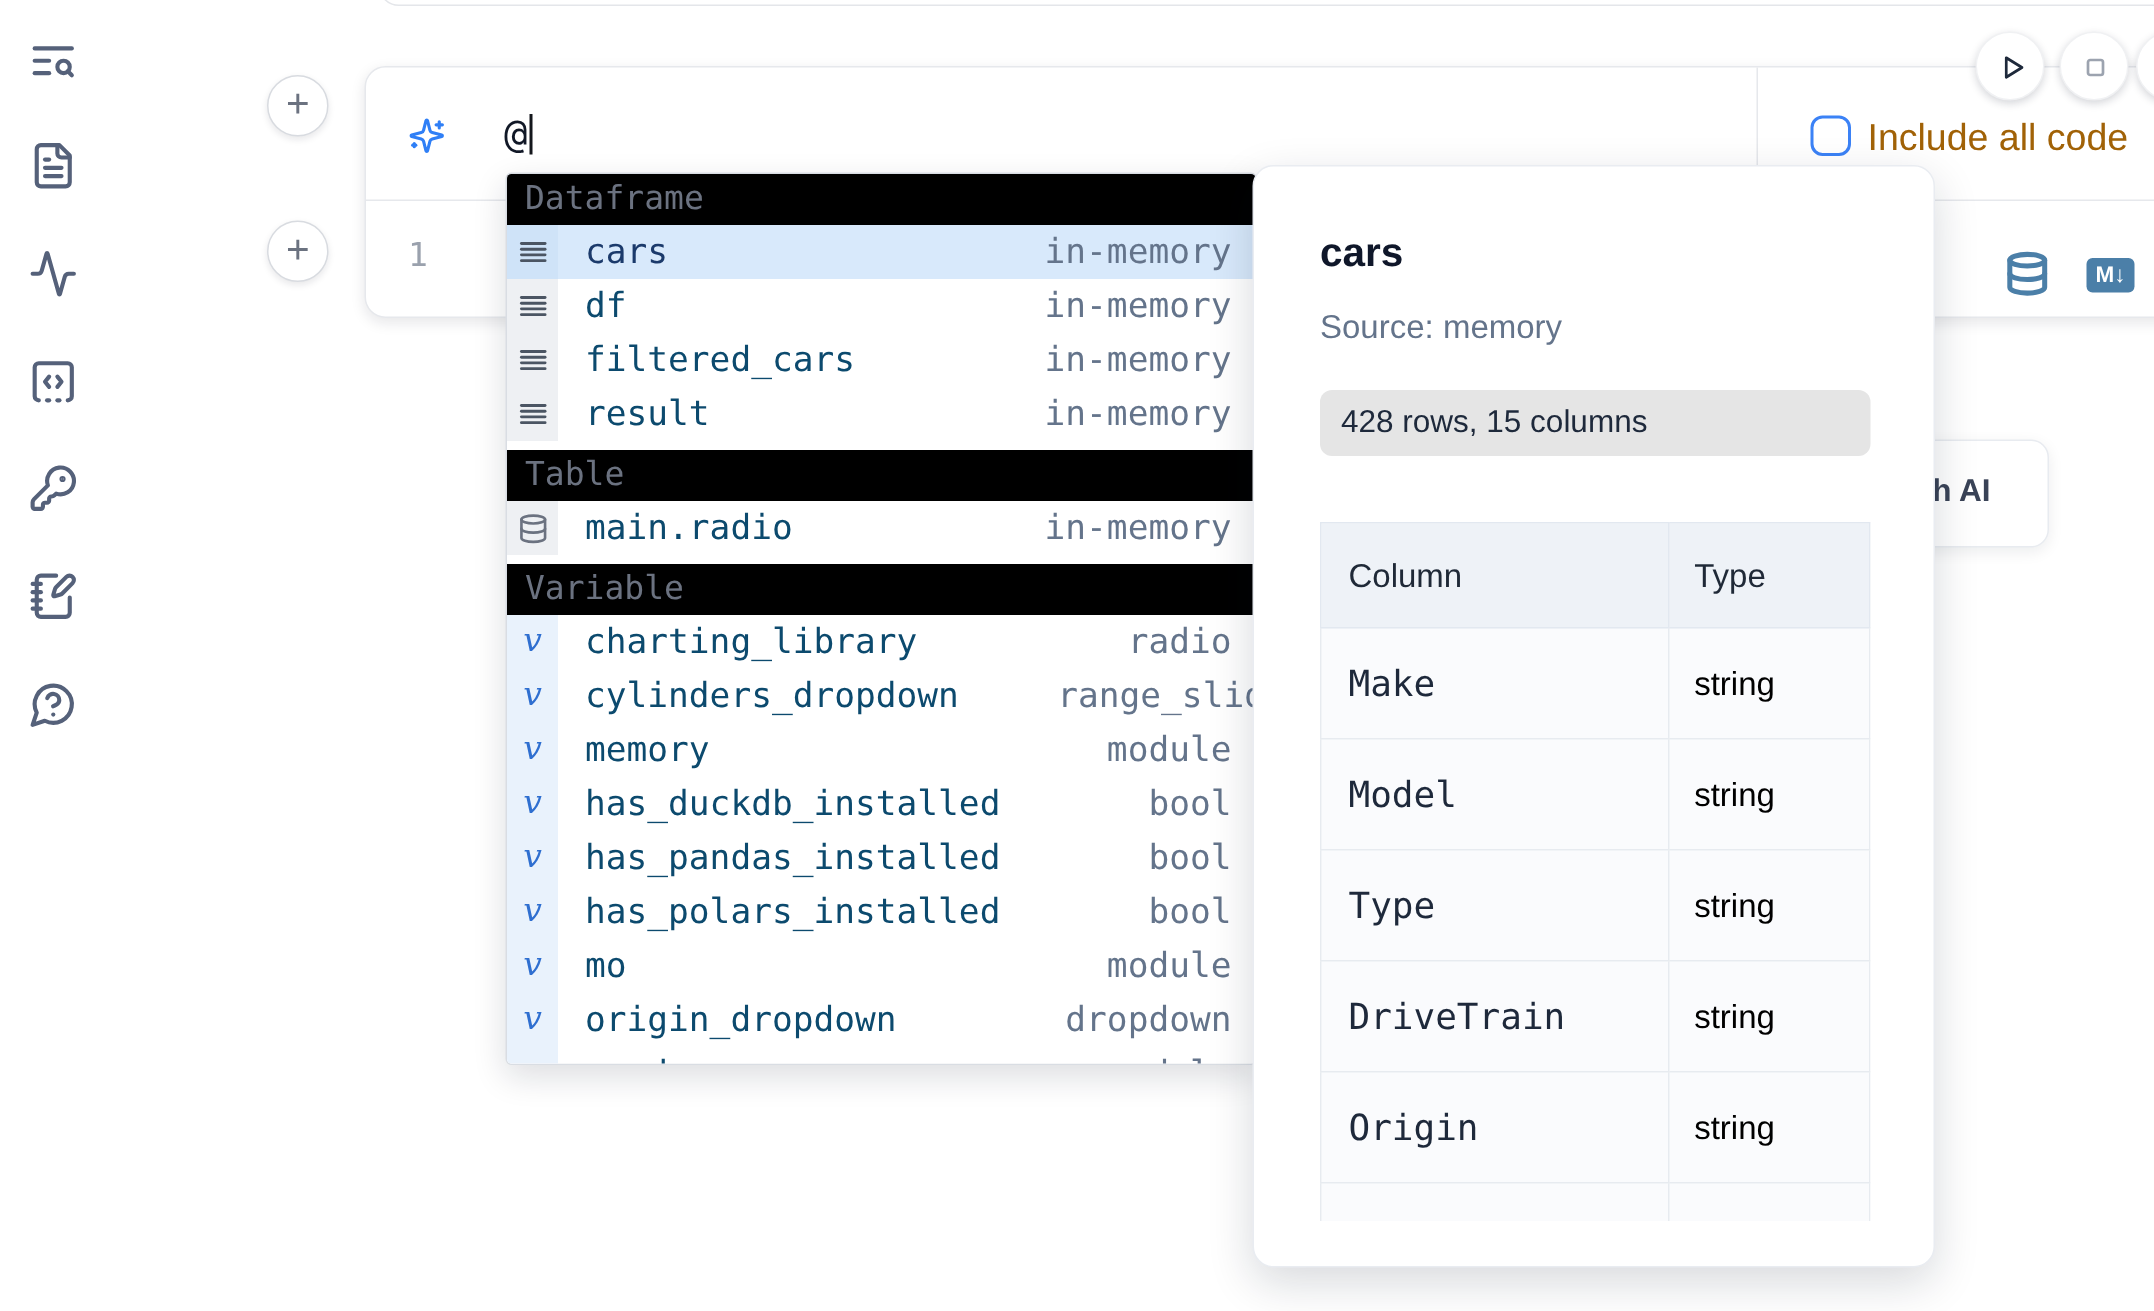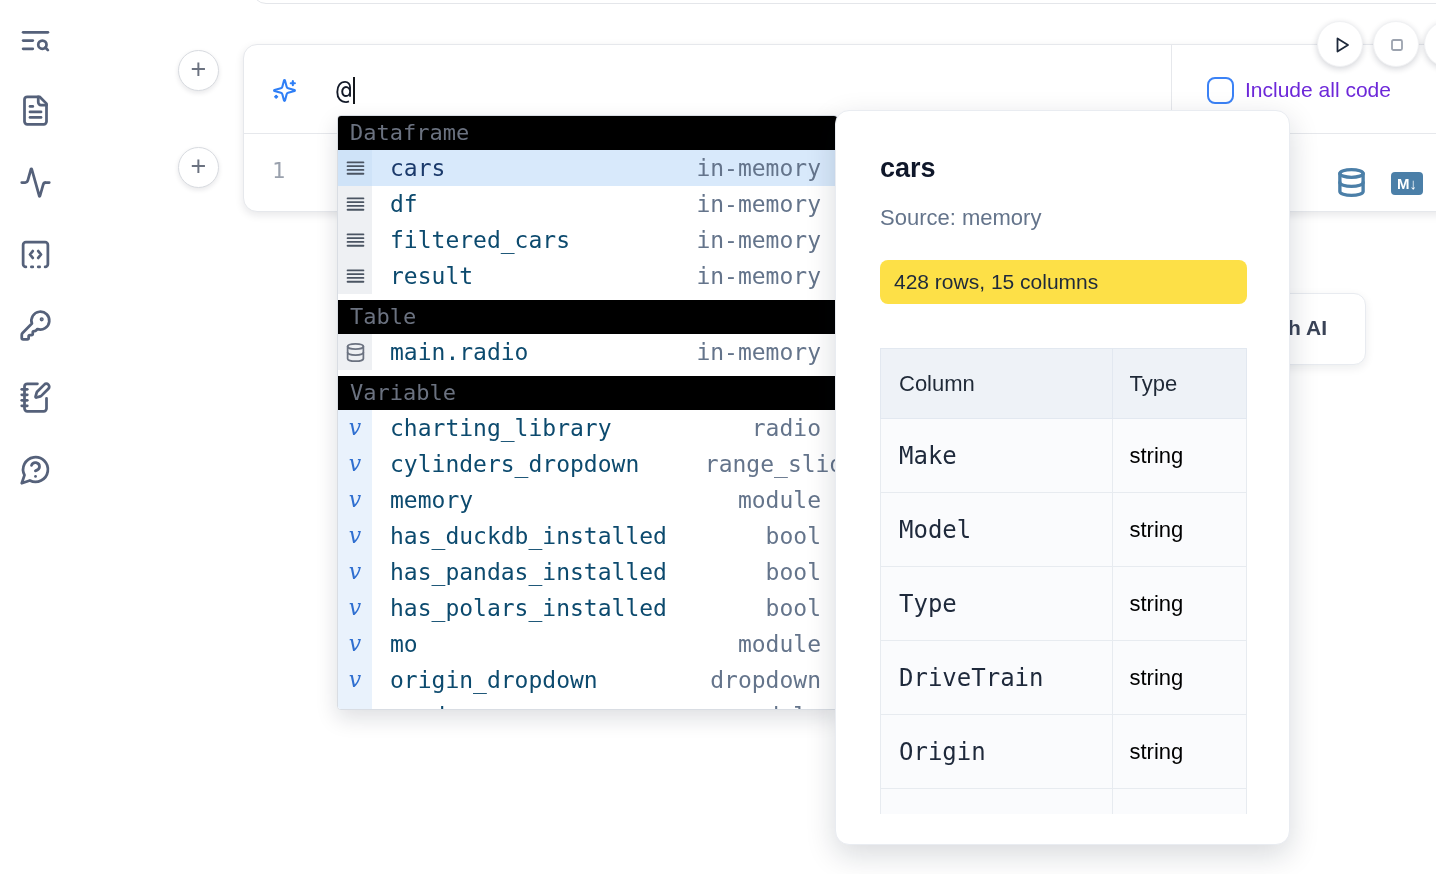--- a/index.html
+++ b/index.html
@@ -23,21 +23,21 @@
                background:#fff; border:1px solid #e6e8ec; border-radius:14px 0 0 14px;
                box-shadow:0 3px 9px rgba(15,23,42,.10); z-index:10; }
   .ai-row { position:absolute; left:0; top:0; right:0; height:89px; border-bottom:1px solid #e6e8ec; }
   .sparkle { position:absolute; left:28px; top:33px; width:25px; height:25px; color:#2f7ff6; }
   .ai-text { position:absolute; left:92px; top:30px; font-family:"DejaVu Sans Mono", monospace;
              font-size:26px; color:#111827; white-space:pre; }
   .caret { display:inline-block; width:2px; height:27px; background:#14171c; vertical-align:-5px; margin-left:1px; }
   .ai-divider { position:absolute; left:927px; top:0; width:1px; height:88px; background:#e6e8ec; }
   .cb { position:absolute; left:963px; top:32px; width:27px; height:27px; border:2.5px solid #3b82f6;
         border-radius:8px; background:#fff; cursor:pointer; }
-  .cb-label { position:absolute; left:1001px; top:33px; font-size:21px; color:#6d28d9; }
+  .cb-label { position:absolute; left:1001px; top:33px; font-size:25px; color:#a16207; }
   .code-row { position:absolute; left:0; top:89px; right:0; height:78px; }
   .line-no { position:absolute; left:28px; top:24px; font-family:"DejaVu Sans Mono", monospace;
              font-size:22px; color:#9aa1ad; }
   .conv-db { position:absolute; left:1092px; top:33px; width:31px; height:31px; color:#4b7fa8; cursor:pointer; }
   .conv-db svg .thick { stroke-width:2.6; }
   .conv-md { position:absolute; left:1147px; top:38px; width:32px; height:23px; background:#4b7fa8;
              border-radius:4px; color:#fff; font-weight:bold; font-size:15px; line-height:23px;
              text-align:center; letter-spacing:0; cursor:pointer; font-family:"Liberation Sans",sans-serif; }
 
   
@@ -79,21 +79,21 @@
             border:1px solid #e8ebf0; border-radius:12px; box-shadow:0 3px 10px rgba(15,23,42,.08);
             z-index:20; overflow:hidden; cursor:pointer; }
   .gen-ai span { position:absolute; right:38px; top:22px; font-size:21px; font-weight:700; color:#3a4357; white-space:pre; }
 
   
   .panel { position:absolute; left:835px; top:110px; width:455px; height:735px; background:#fff;
            border:1px solid #e9ecf1; border-radius:14px; box-shadow:0 10px 30px rgba(15,23,42,.16);
            z-index:40; }
   .panel-title { position:absolute; left:44px; top:42px; font-size:27px; font-weight:700; color:#0f172a; }
   .panel-source { position:absolute; left:44px; top:94px; font-size:22px; color:#64748b; }
-  .panel-stats { position:absolute; left:44px; top:149px; width:367px; height:44px; background:#fde047;
+  .panel-stats { position:absolute; left:44px; top:149px; width:367px; height:44px; background:#e5e5e5;
                  border-radius:8px; font-size:21px; color:#1e293b; line-height:44px; padding-left:14px; }
   .schema-wrap { position:absolute; left:44px; top:237px; width:367px; height:466px; overflow:hidden; }
   table.schema { border-collapse:collapse; width:367px; }
   .schema th { height:70px; background:#eef2f7; border:1px solid #e2e8f0; text-align:left;
                padding-left:18px; font-size:22px; font-weight:400; color:#1f2937;
                font-family:"Liberation Sans",sans-serif; }
   .schema td { height:74px; background:#fafbfd; border:1px solid #e7ebf0; padding-left:18px; }
   .schema td.c-name { font-family:"DejaVu Sans Mono", monospace; font-size:24px; color:#1e293b; }
   .schema td.c-type { font-size:22px; color:#000000; padding-left:16px; }
   .schema th.h-type { padding-left:16px; }

